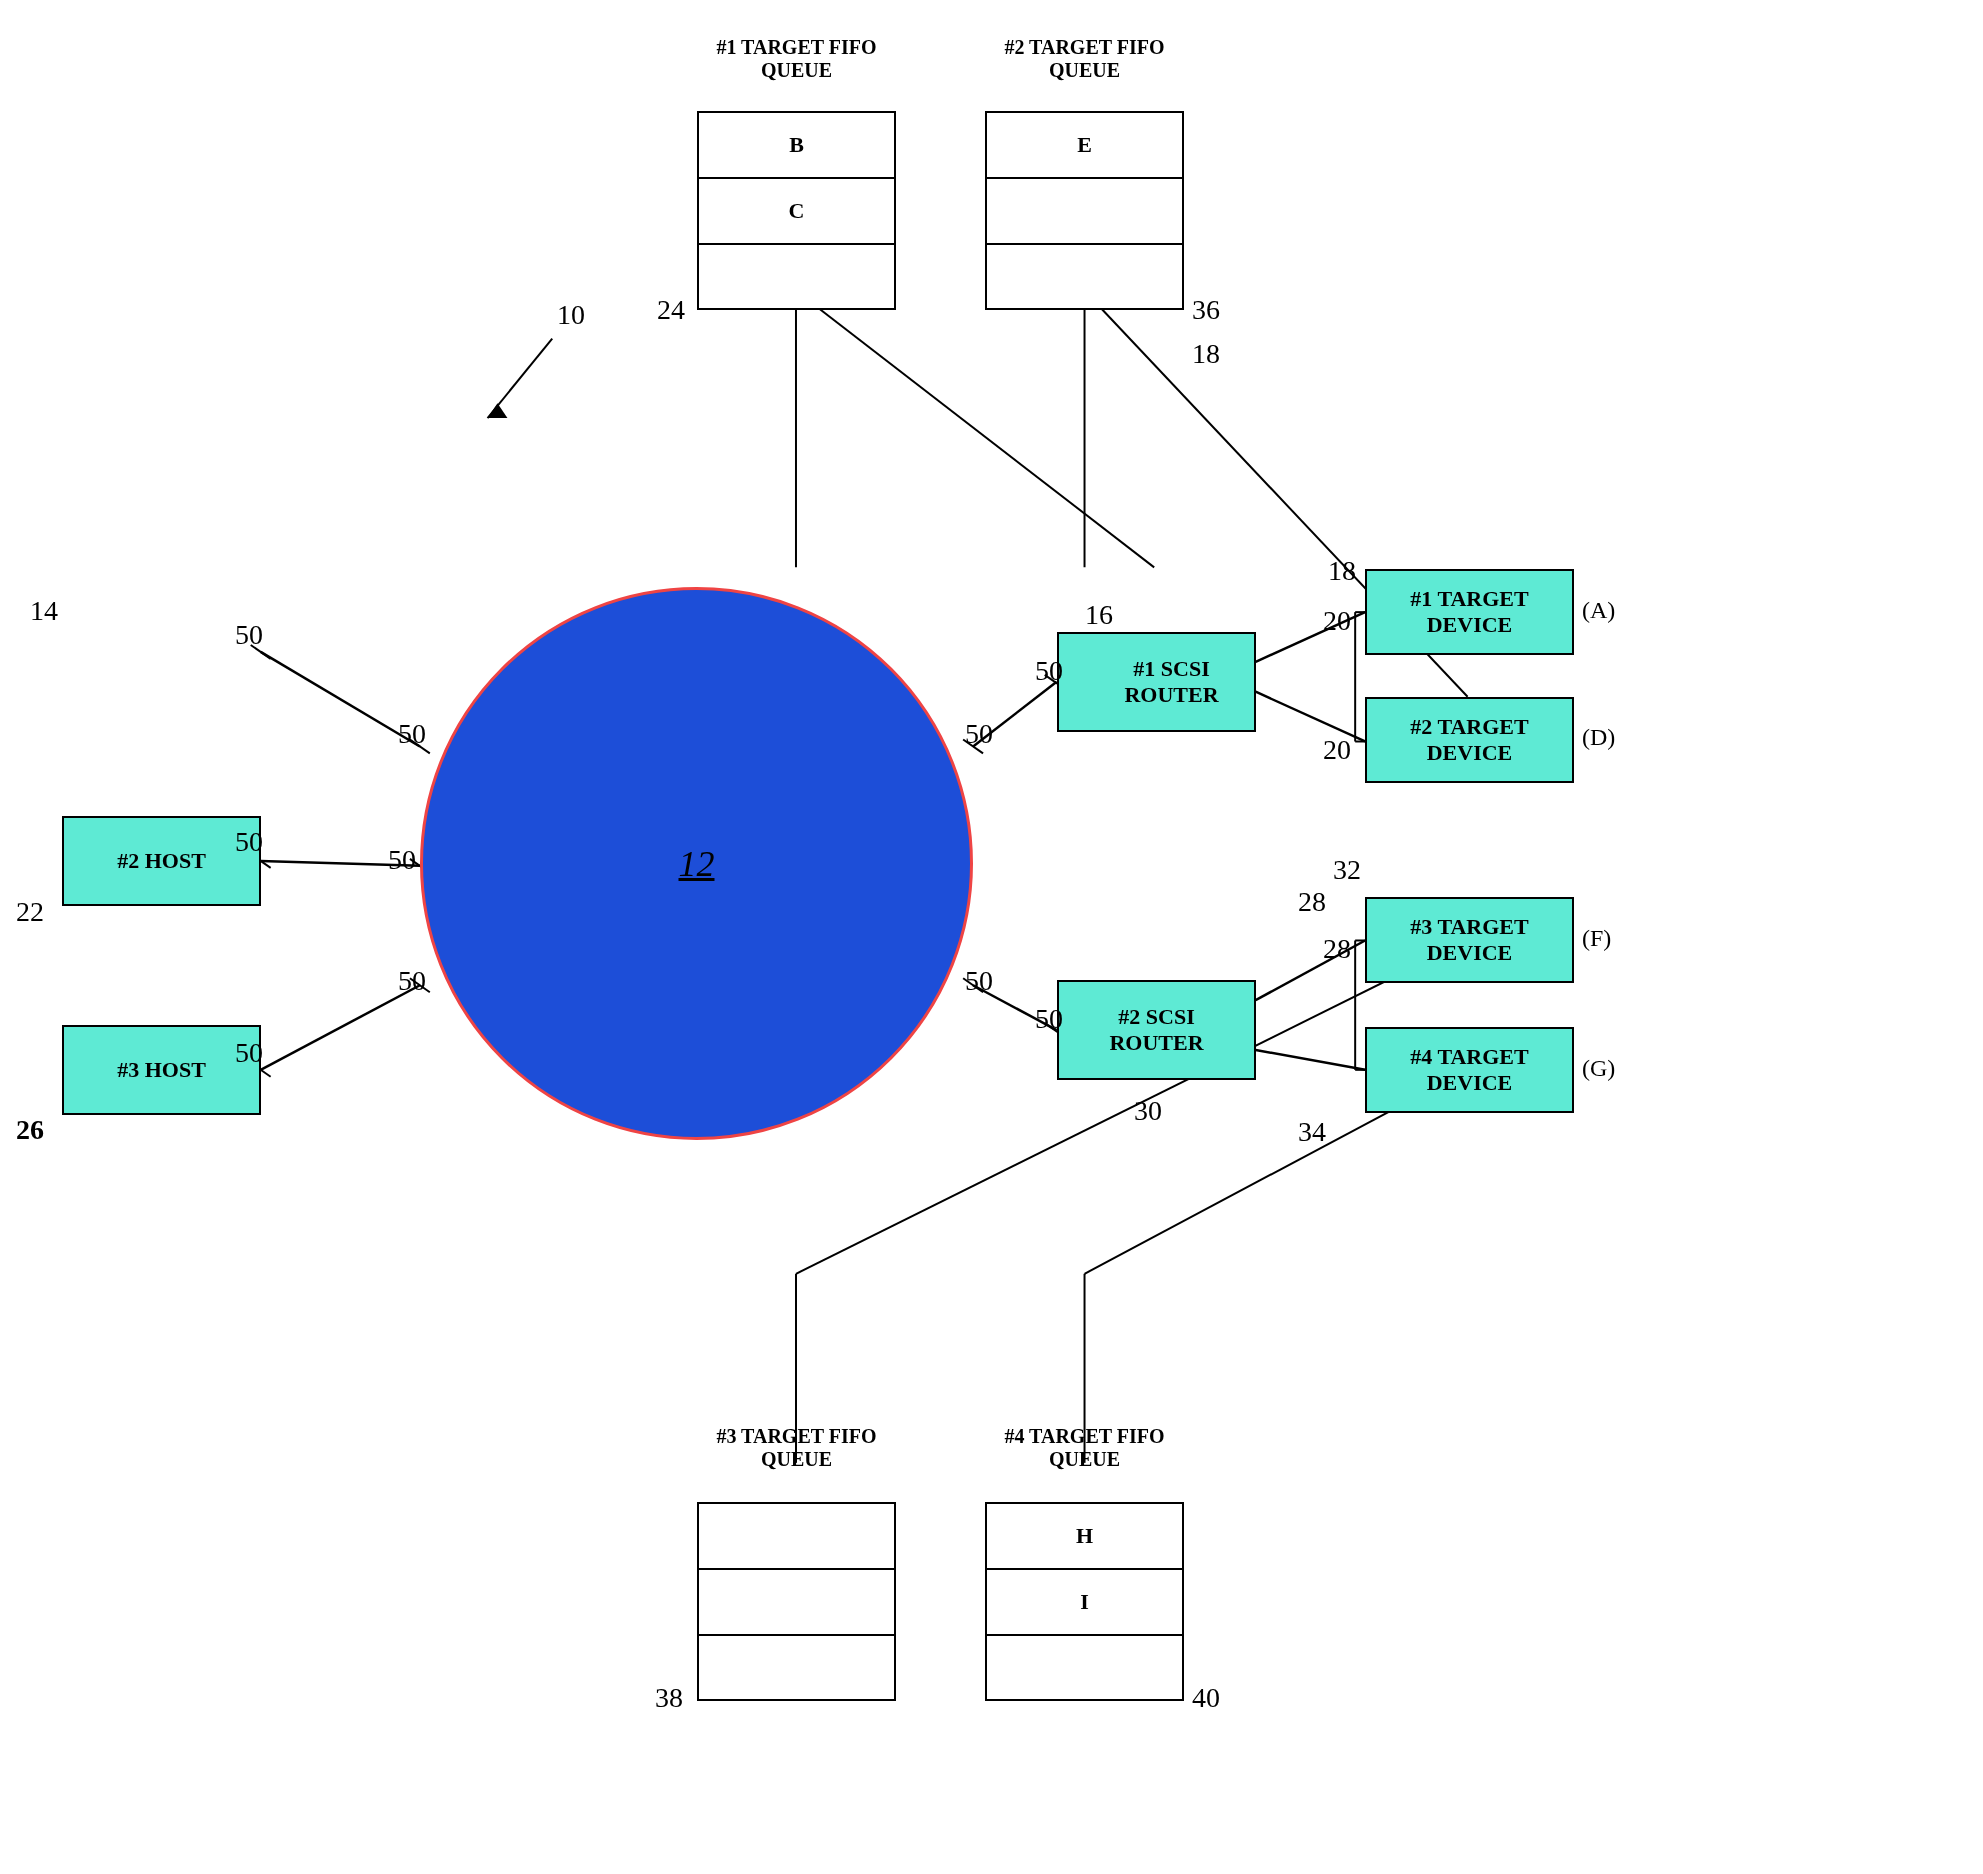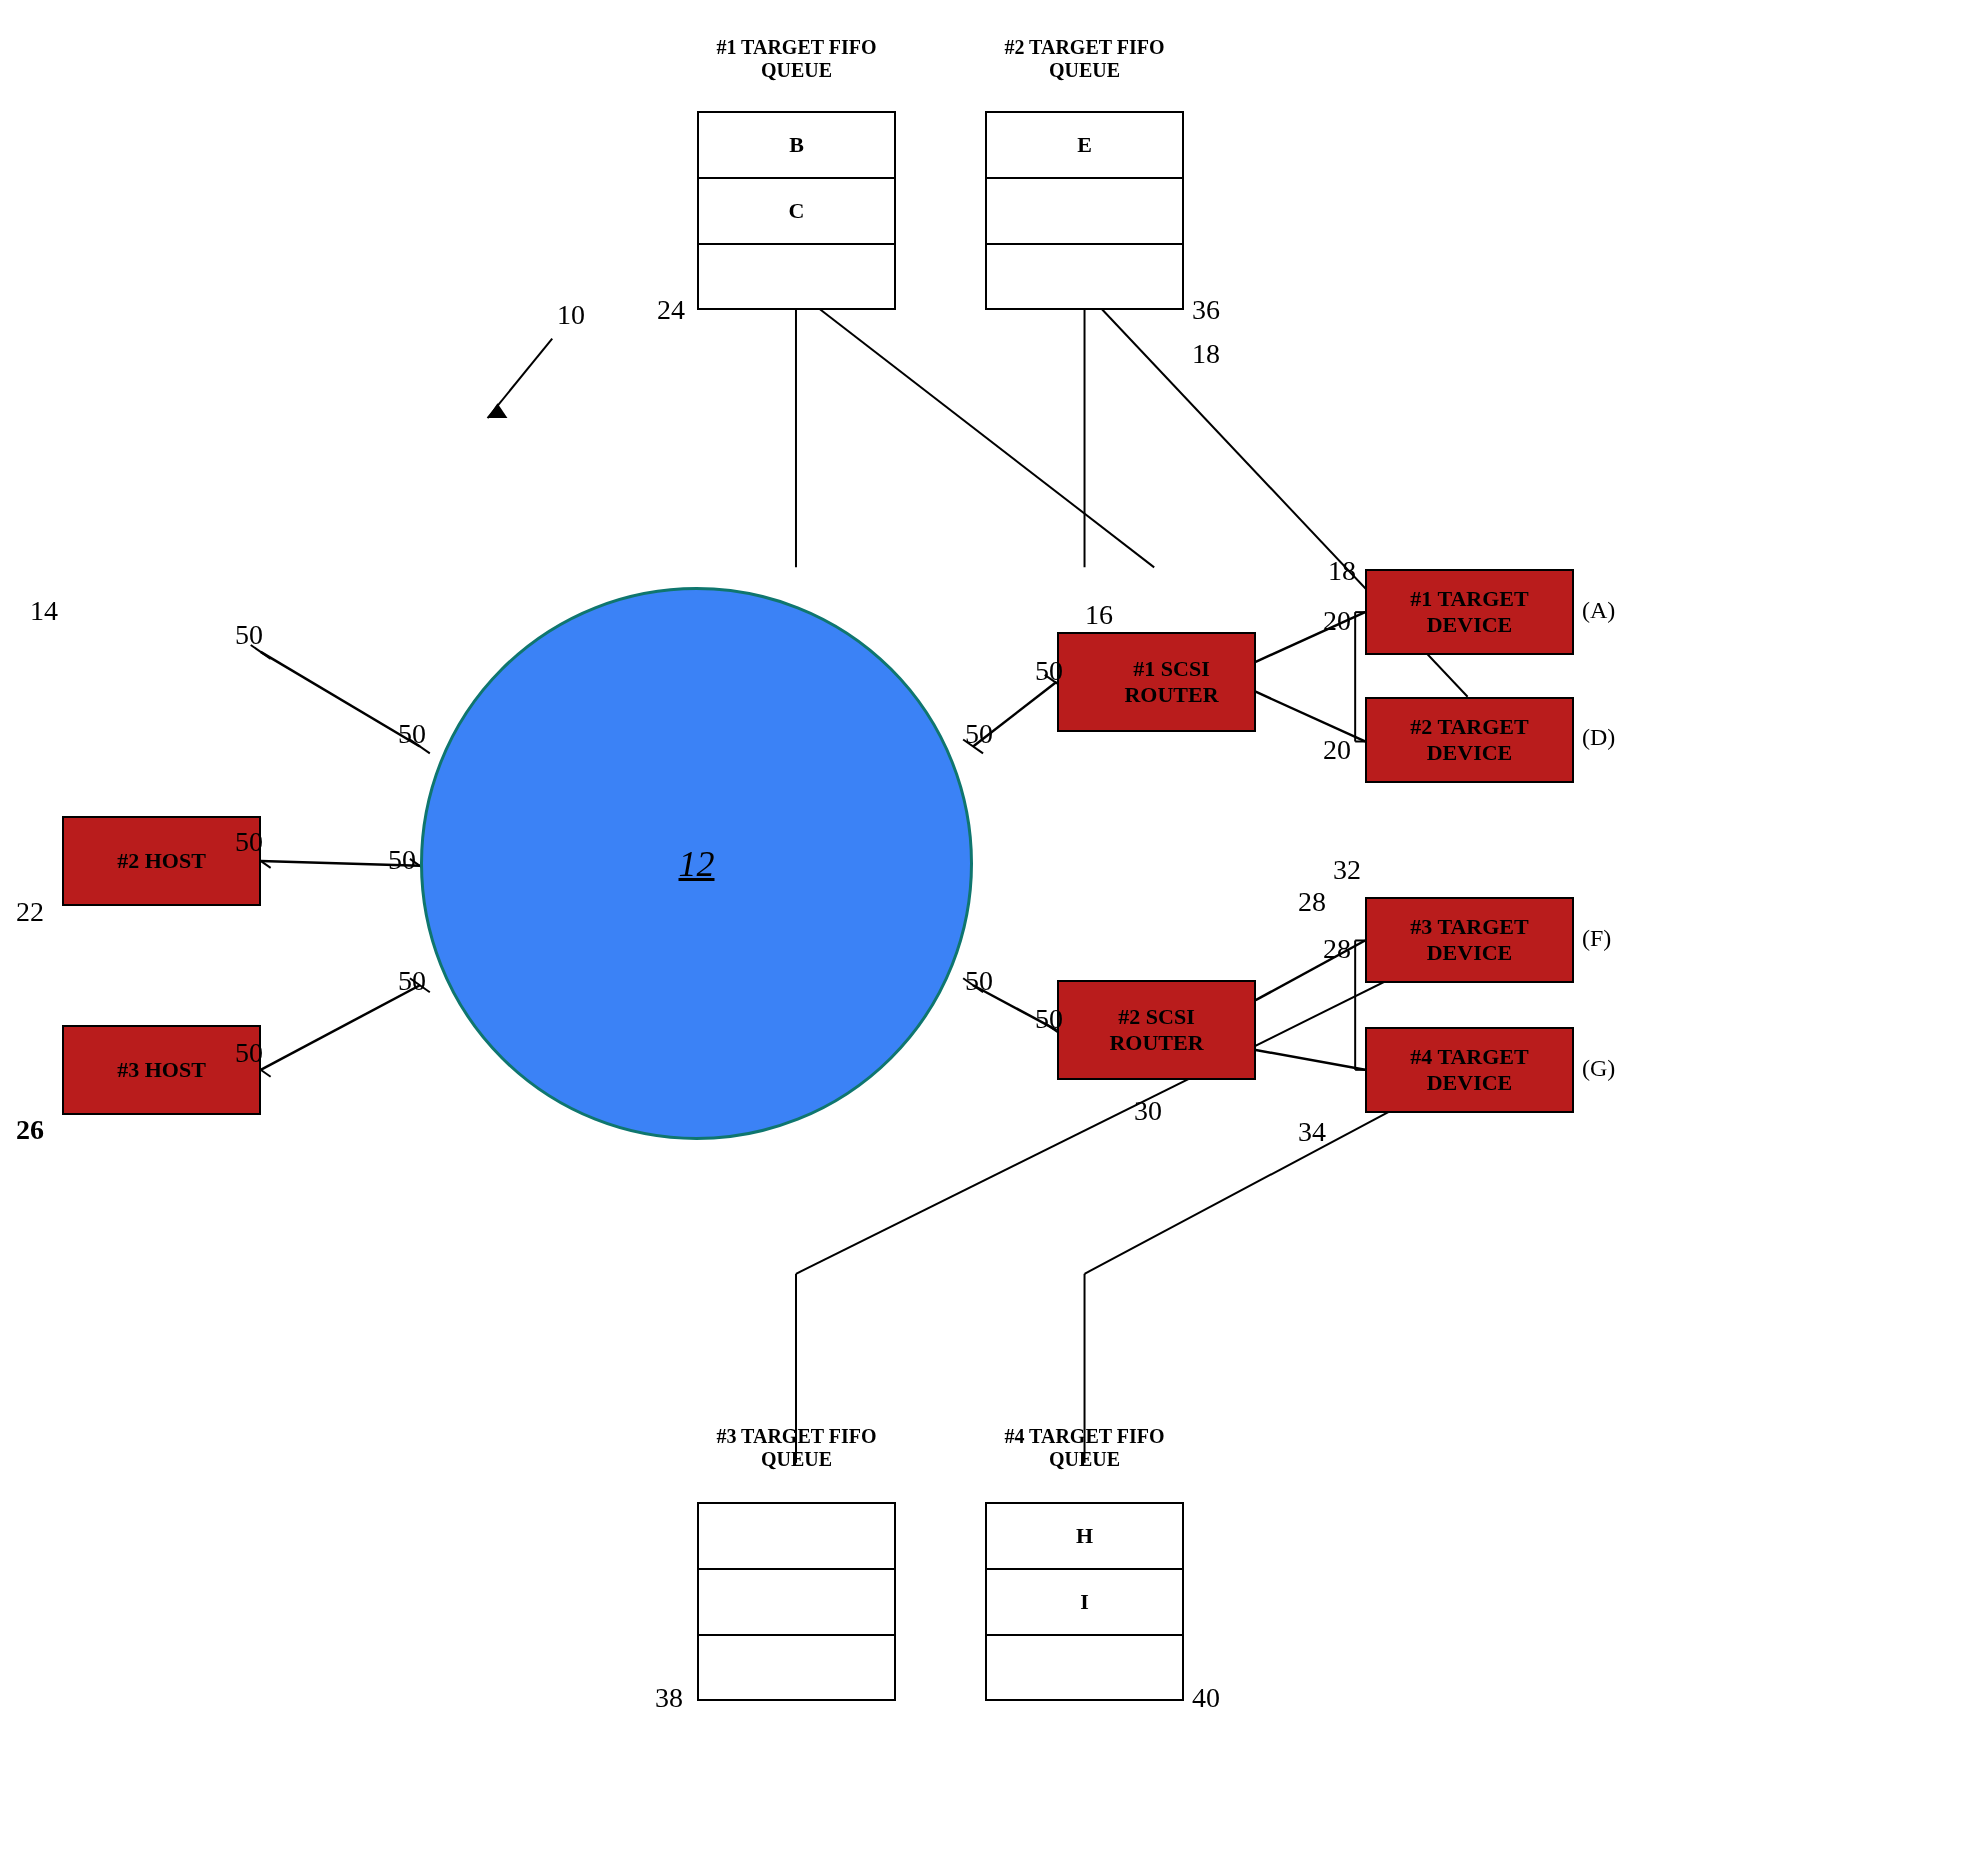--- a/index.html
+++ b/index.html
@@ -22,30 +22,30 @@
     
     .box {
       position: absolute;
       border: 2px solid #000;
       display: flex;
       align-items: center;
       justify-content: center;
       text-align: center;
       font-size: 22px;
       font-weight: bold;
-      background: #b91c1c;
+      background: #5eead4;
       line-height: 1.2;
     }
 
     
     .circle {
       position: absolute;
-      border: 3px solid #0f766e;
+      border: 3px solid #ef4444;
       border-radius: 50%;
-      background: #3b82f6;
+      background: #1d4ed8;
       display: flex;
       align-items: center;
       justify-content: center;
       font-size: 36px;
       font-style: italic;
       text-decoration: underline;
     }
 
     
     .label {

